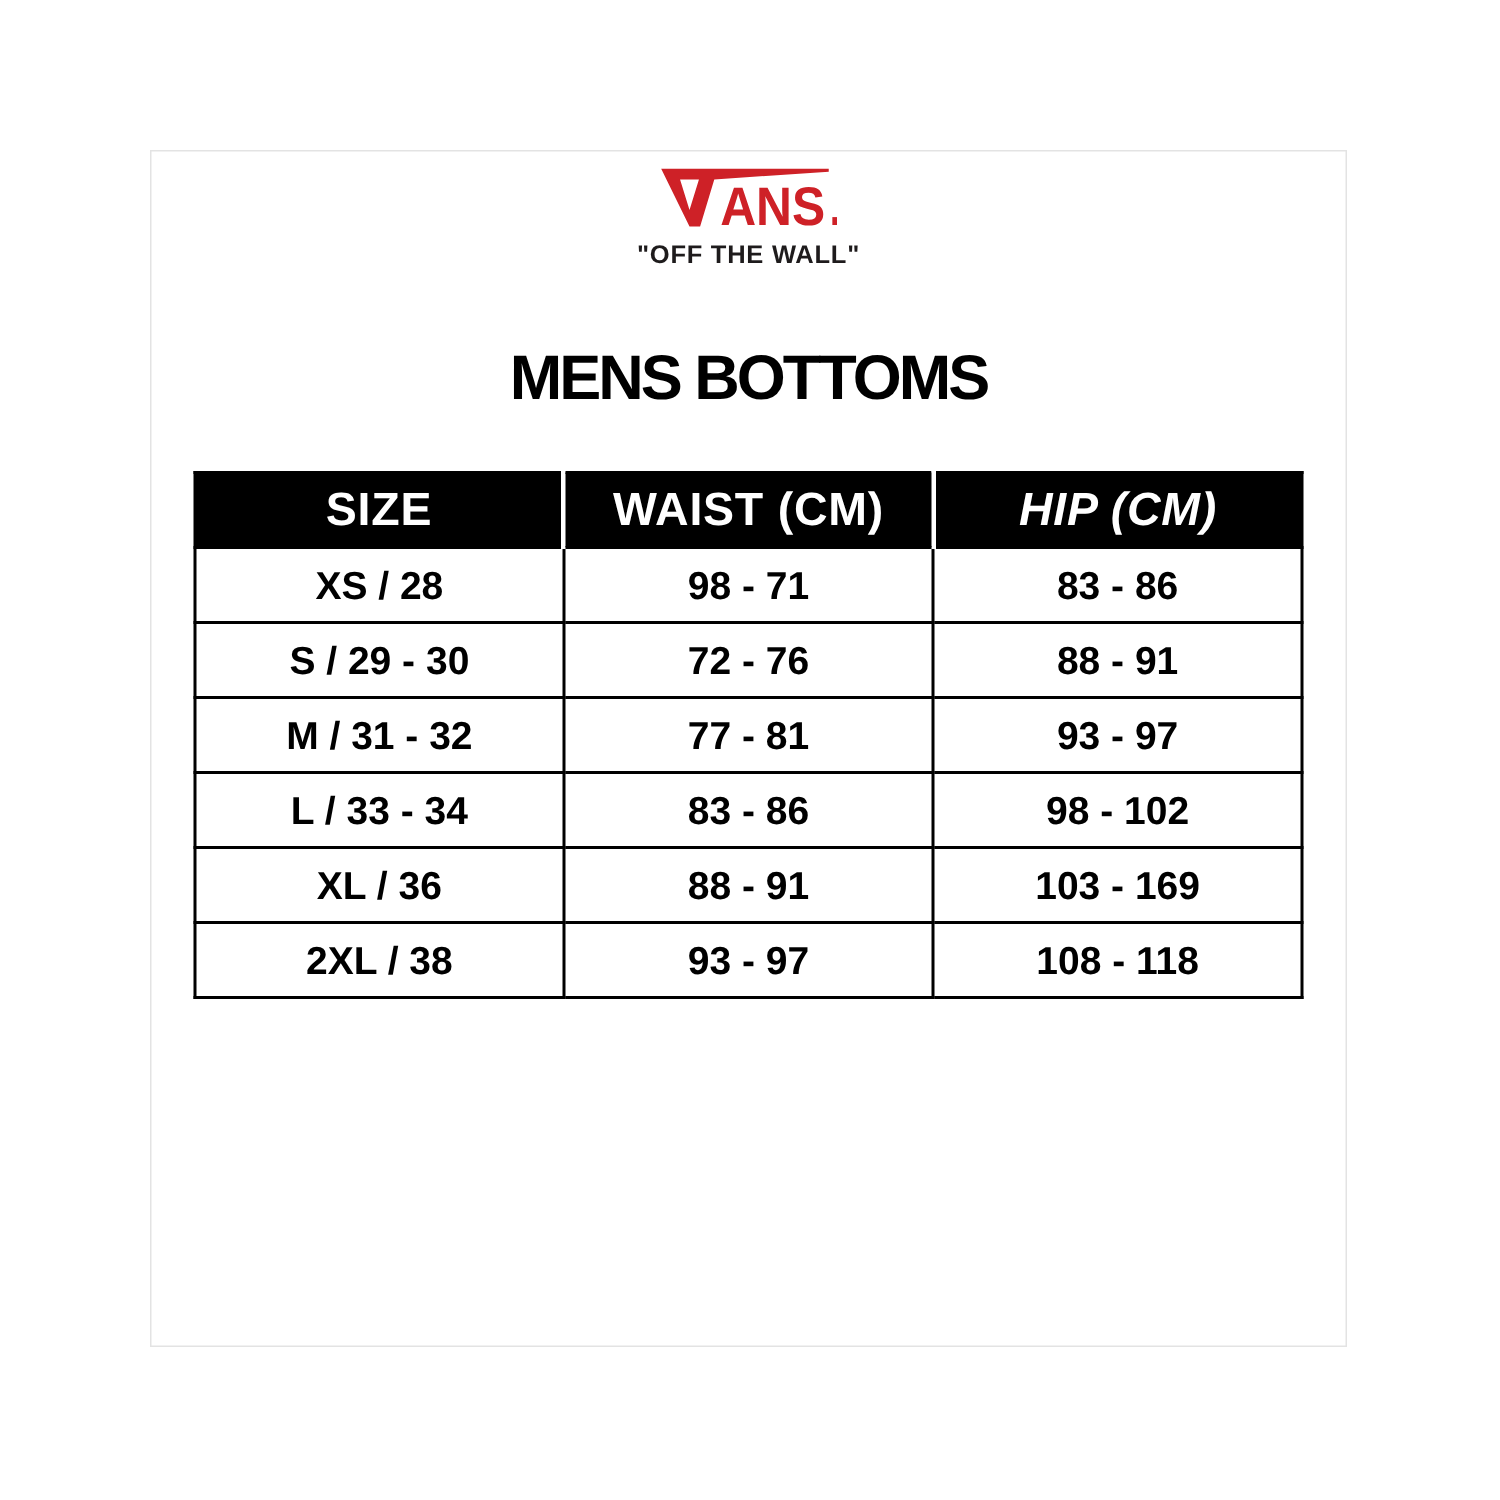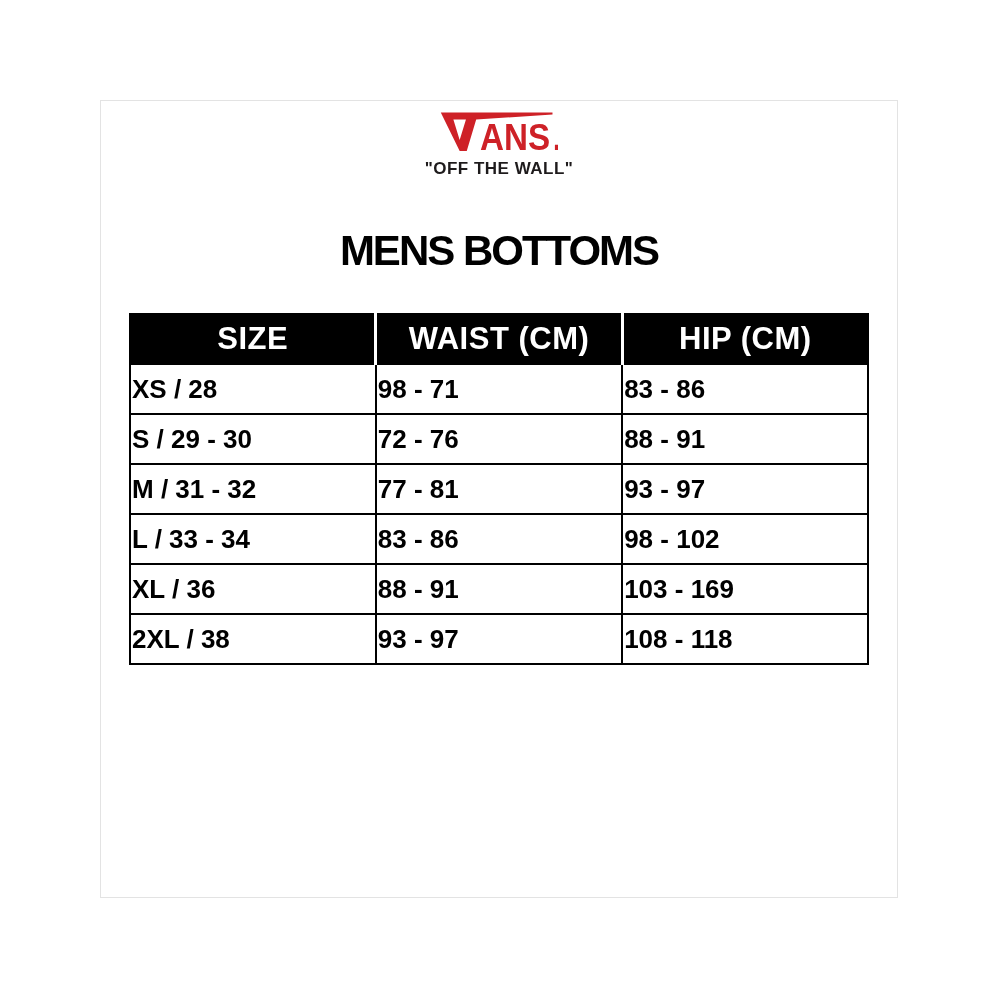--- a/index.html
+++ b/index.html
@@ -70,21 +70,21 @@
     border: 2px solid #000000;
   }
   table.size-chart th + th {
     border-left: 3px solid #ffffff;
   }
   table.size-chart td {
     height: 46px;
     font-size: 26px;
     font-weight: bold;
     color: #000000;
-    text-align: left;
+    text-align: center;
     vertical-align: middle;
     border: 2px solid #000000;
     background: #ffffff;
   }
 </style>
 </head>
 <body>
 
 <div class="canvas">
   <div class="panel">
@@ -98,21 +98,21 @@
       <div class="tagline">"OFF THE WALL"</div>
     </div>
 
     <h1 class="page-title">MENS BOTTOMS</h1>
 
     <table class="size-chart">
       <thead>
         <tr>
           <th style="background: rgb(0, 0, 0); color: rgb(255, 255, 255);">SIZE</th>
           <th style="background: rgb(0, 0, 0); color: rgb(255, 255, 255); margin-top: 33px;">WAIST (CM)</th>
-          <th style="background: rgb(0, 0, 0); color: rgb(255, 255, 255);">HIP (CM)</th>
+          <th style="background: rgb(0, 0, 0); color: rgb(255, 255, 255); font-style: italic;">HIP (CM)</th>
         </tr>
       </thead>
       <tbody>
           <tr>
             <td>XS / 28</td>
             <td>98 - 71</td>
             <td>83 - 86</td>
           </tr>
           <tr>
             <td>S / 29 - 30</td>

